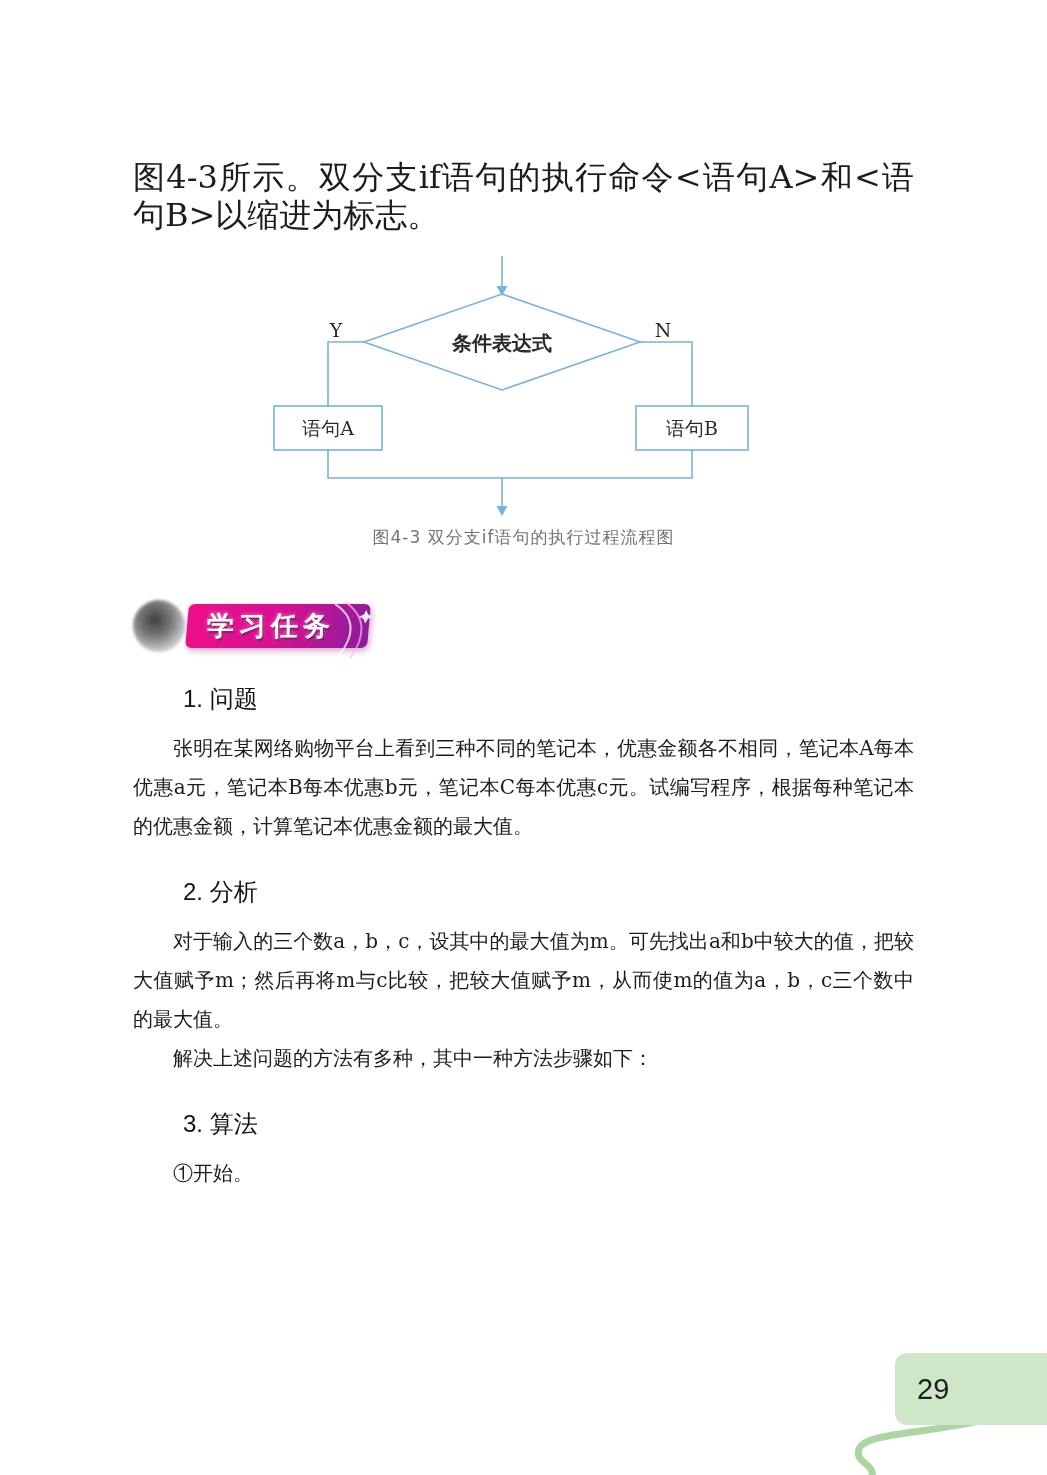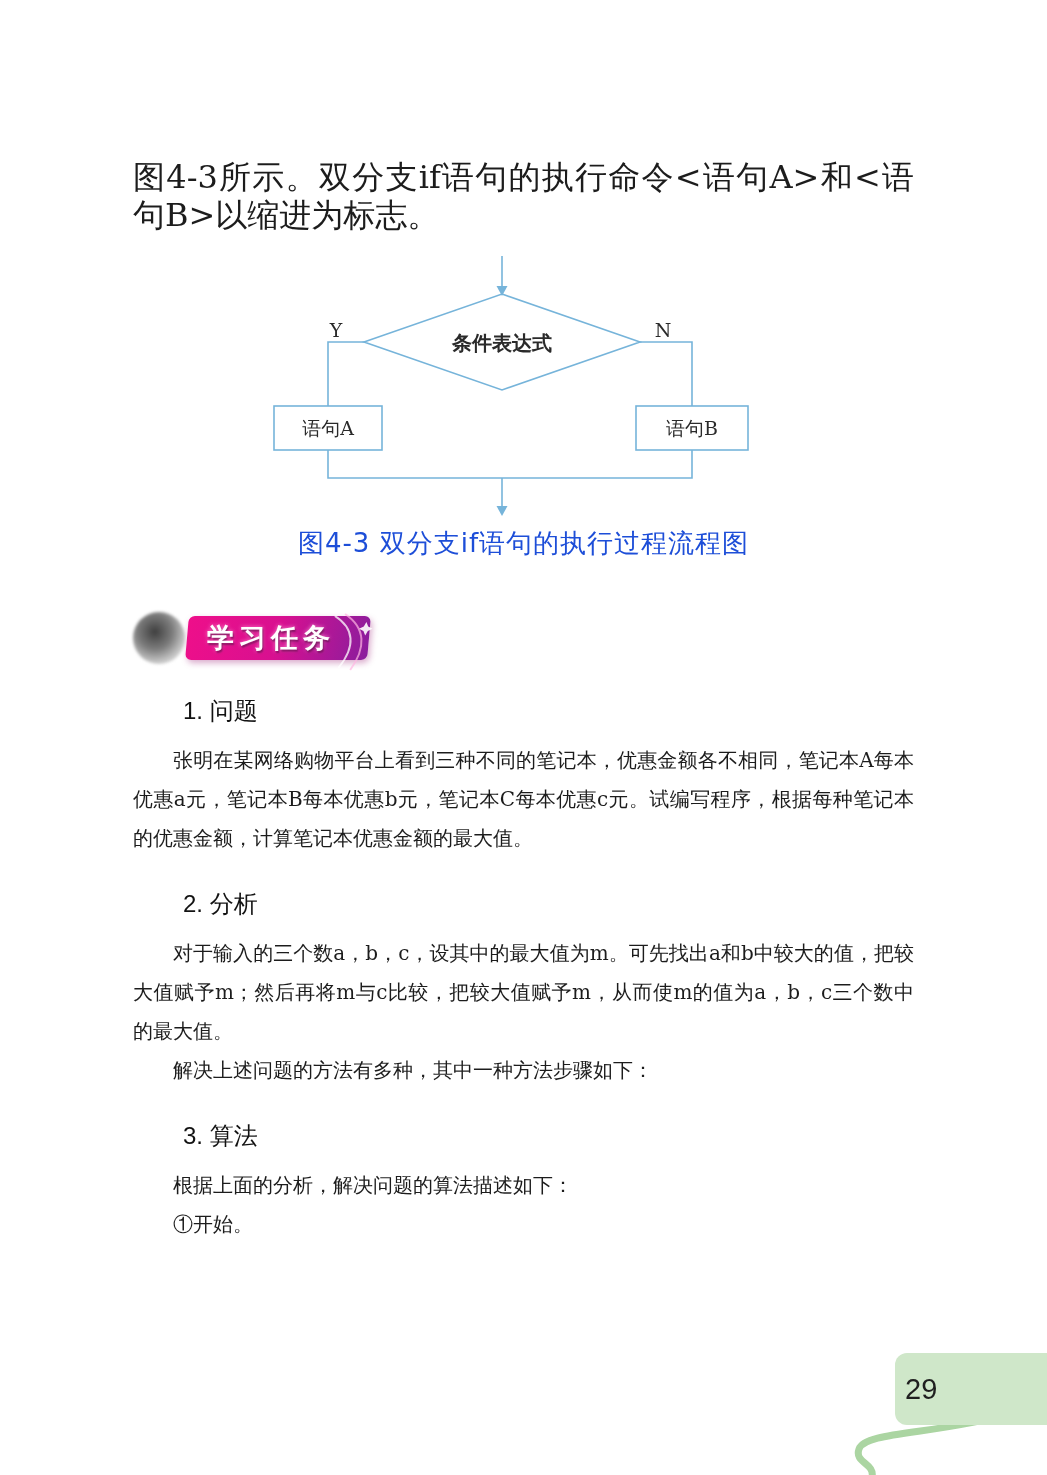--- a/index.html
+++ b/index.html
@@ -13,21 +13,21 @@
 
   .intro { font-size:32px; line-height:38px; text-align:justify; }
 
   .flow-wrap { width:524px; margin:20px auto 0; }
   .flow-svg { display:block; }
   .flow-svg text { font-family:"DejaVu Serif","Liberation Serif",serif; }
 
   .caption {
     text-align:center; margin-top:4px;
     font-family:"DejaVu Sans","Liberation Sans",sans-serif;
-    font-size:26px; color:#1d4ed8; letter-spacing:1px;
+    font-size:17px; color:#737373; letter-spacing:1px;
   }
 
   .banner { margin-top:50px; height:54px; display:flex; align-items:center; position:relative; }
   .blob {
     width:52px; height:52px; border-radius:50%; flex:0 0 52px;
     background:radial-gradient(circle at 42% 38%, #3f3f3f 0%, #7d7d7d 40%, #c9c9c9 70%, #ffffff 100%);
     filter:blur(1.5px);
   }
   .banner-box {
     margin-left:2px; height:44px; padding:0 34px 0 20px;
@@ -50,21 +50,21 @@
     font-weight:normal; font-size:24px; color:#121212;
   }
   .para { font-size:20px; line-height:39px; text-align:justify; text-indent:2em; }
 
   .page-tab {
     position:absolute; right:0; bottom:50px; width:152px; height:72px;
     background:#cfe7c9; border-radius:12px 0 0 12px;
     display:flex; align-items:center; z-index:2;
   }
   .page-num {
-    margin-left:10px; font-size:29px; color:#1f1f1f;
+    margin-left:22px; font-size:29px; color:#1f1f1f;
     font-family:"Liberation Sans","DejaVu Sans",sans-serif;
   }
   .corner-curve { position:absolute; right:0; bottom:0; z-index:1; }
 </style>
 </head>
 <body>
 
 <div class="content">
 
   <p class="intro">图4-3所示。双分支if语句的执行命令&lt;语句A&gt;和&lt;语句B&gt;以缩进为标志。</p>
@@ -113,21 +113,20 @@
   </div>
 
   <h3 class="sec-heading">1. 问题</h3>
   <p class="para">张明在某网络购物平台上看到三种不同的笔记本，优惠金额各不相同，笔记本A每本优惠a元，笔记本B每本优惠b元，笔记本C每本优惠c元。试编写程序，根据每种笔记本的优惠金额，计算笔记本优惠金额的最大值。</p>
 
   <h3 class="sec-heading">2. 分析</h3>
   <p class="para">对于输入的三个数a，b，c，设其中的最大值为m。可先找出a和b中较大的值，把较大值赋予m；然后再将m与c比较，把较大值赋予m，从而使m的值为a，b，c三个数中的最大值。</p>
   <p class="para">解决上述问题的方法有多种，其中一种方法步骤如下：</p>
 
   <h3 class="sec-heading">3. 算法</h3>
-  <p class="para">根据上面的分析，解决问题的算法描述如下：</p>
   <p class="para">①开始。</p>
 
 </div>
 
 <div class="page-tab">
   <span class="page-num">29</span>
 </div>
 
 <svg class="corner-curve" width="230" height="122" viewBox="0 0 230 122">
   <path d="M 196 60 C 120 82, 48 78, 42 96 C 37 110, 58 110, 55 124" fill="none" stroke="#abd5a2" stroke-width="7" stroke-linecap="round"></path>

